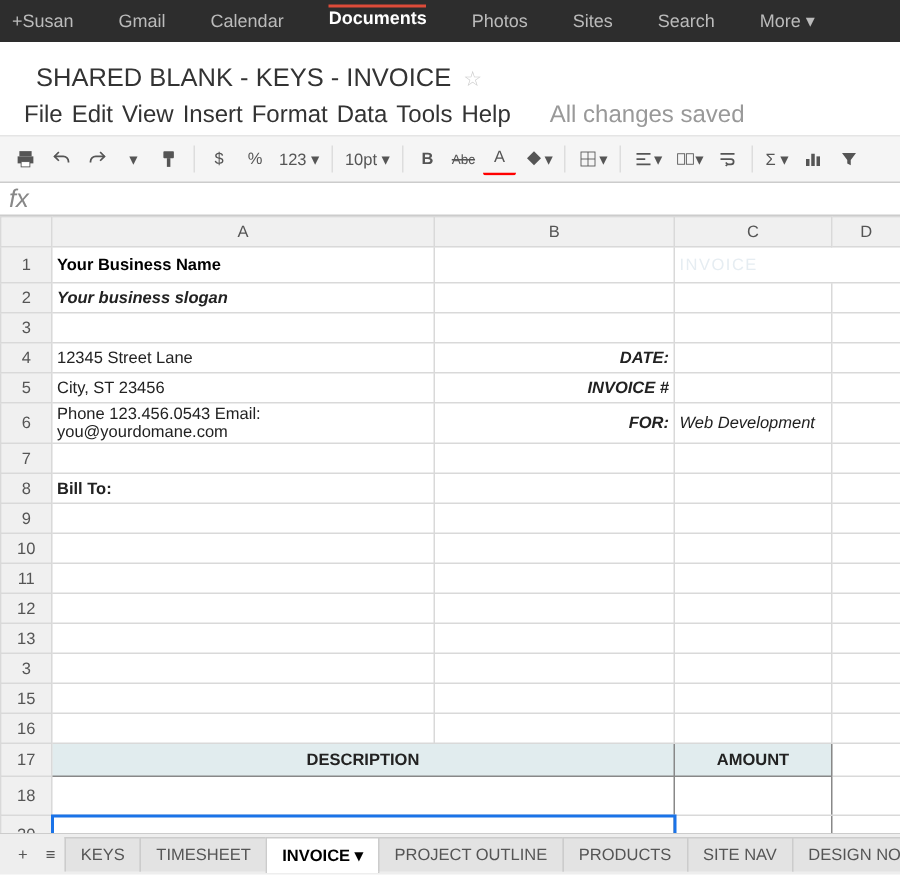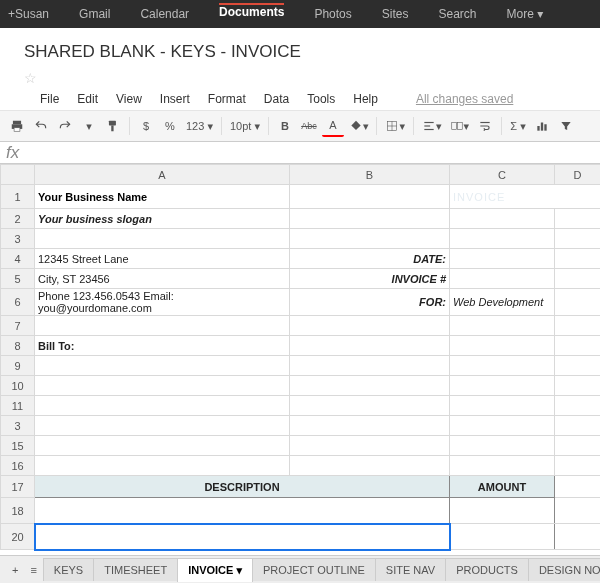--- a/index.html
+++ b/index.html
@@ -4,28 +4,28 @@
 <style>
 * { box-sizing: border-box; margin: 0; padding: 0; }
 body { font-family: Arial, sans-serif; font-size: 12px; background: #fff; width: 600px; height: 583px; overflow: hidden; color: #222; }
 
 
 .topbar { background: #2d2d2d; height: 28px; display: flex; align-items: center; padding: 0 8px; gap: 30px; }
 .topbar a { color: #bbb; font-size: 12px; cursor: pointer; }
 .topbar a.active { color: #fff; font-weight: bold; border-top: 2px solid #dd4b39; padding-top: 0; margin-top: -6px; }
 
 
-.doctitle-row { padding: 14px 24px 6px 24px; display: flex; gap: 8px; flex-direction: column; }
+.doctitle-row { padding: 14px 24px 6px 24px; display: flex; align-items: center; gap: 8px; }
 .doctitle { font-size: 17px; color: #333; }
 .star { color: #ccc; font-size: 14px; cursor: pointer; }
 
 
-.menubar { padding: 0 24px 4px 40px; display: flex; gap: 18px; font-size: 12px; color: #333; }
+.menubar { padding: 0 24px 4px 16px; display: flex; gap: 6px; font-size: 16px; color: #333; }
 .menubar span { cursor: pointer; }
-.savestatus { color: #999; margin-left: 20px; text-decoration: underline; }
+.savestatus { color: #999; margin-left: 20px; }
 
 
 .toolbar { border-top: 1px solid #e5e5e5; border-bottom: 1px solid #ccc; height: 32px; display: flex; align-items: center; padding: 0 6px; gap: 2px; background: #f5f5f5; }
 .tbtn { min-width: 22px; height: 22px; display: flex; align-items: center; justify-content: center; color: #555; font-size: 11px; cursor: pointer; padding: 0 3px; border-radius: 2px; }
 .tsep { width: 1px; height: 18px; background: #ddd; margin: 0 3px; }
 .tbtn svg { width: 14px; height: 14px; }
 
 
 .fxbar { height: 22px; border-bottom: 1px solid #ccc; display: flex; align-items: center; padding: 0 6px; font-size: 17px; color: #888; }
 .fxlabel { font-style: italic; margin-right: 8px; }
@@ -251,20 +251,34 @@
           <td></td>
         </tr>
   <tr>
           <th class="rowhdr">11</th>
           <td></td>
           <td></td>
           <td></td>
           <td></td>
         </tr>
   <tr>
+          <th class="rowhdr">12</th>
+          <td></td>
+          <td></td>
+          <td></td>
+          <td></td>
+        </tr>
+  <tr>
+          <th class="rowhdr">13</th>
+          <td></td>
+          <td></td>
+          <td></td>
+          <td></td>
+        </tr>
+  <tr>
           <th class="rowhdr">3</th>
           <td></td>
           <td></td>
           <td></td>
           <td></td>
         </tr>
   <tr>
           <th class="rowhdr">15</th>
           <td></td>
           <td></td>
@@ -301,17 +315,17 @@
     </table>
 </div>
 
 <div class="sheettabs">
   <span class="stbtn">+</span>
   <span class="stbtn">≡</span>
   <div class="stab">KEYS</div>
   <div class="stab">TIMESHEET</div>
   <div class="stab active"><span>INVOICE</span> ▾</div>
   <div class="stab">PROJECT OUTLINE</div>
+  <div class="stab">PRODUCTS</div>
   <div class="stab">SITE NAV</div>
-  <div class="stab">PRODUCTS</div>
   <div class="stab">DESIGN NOTES</div>
 
 </div>
 
 </body></html>

